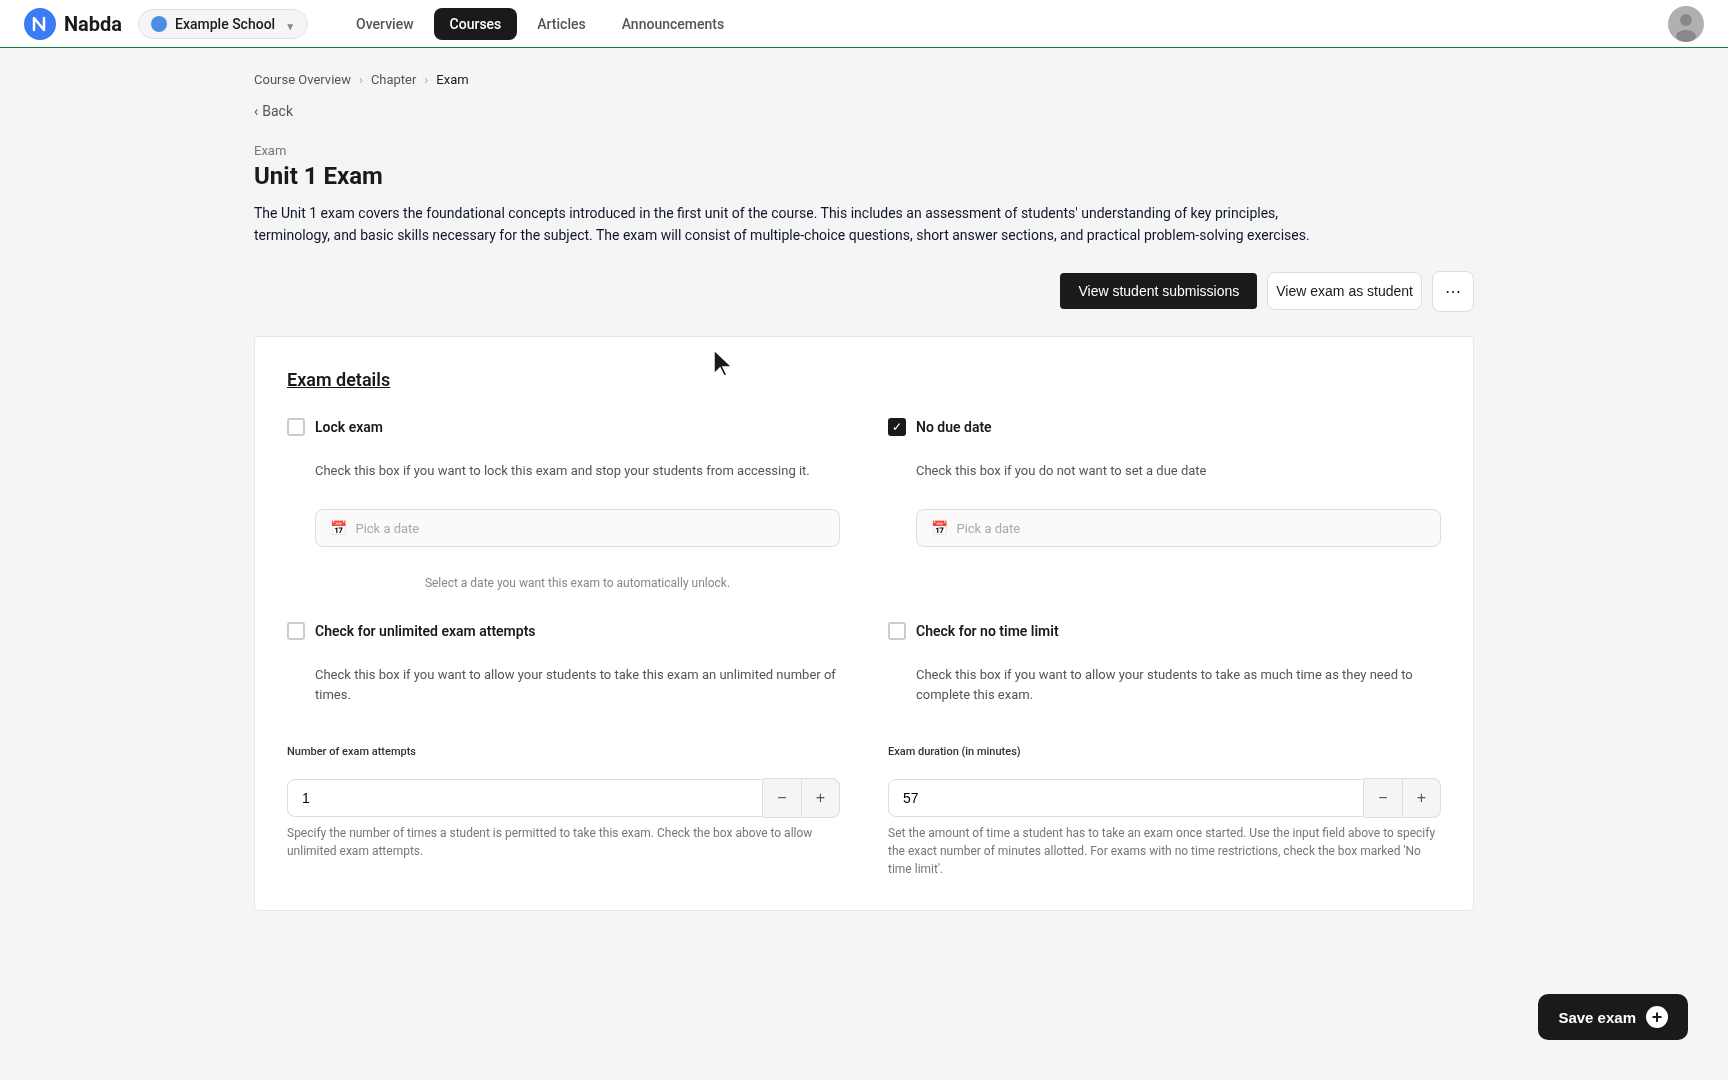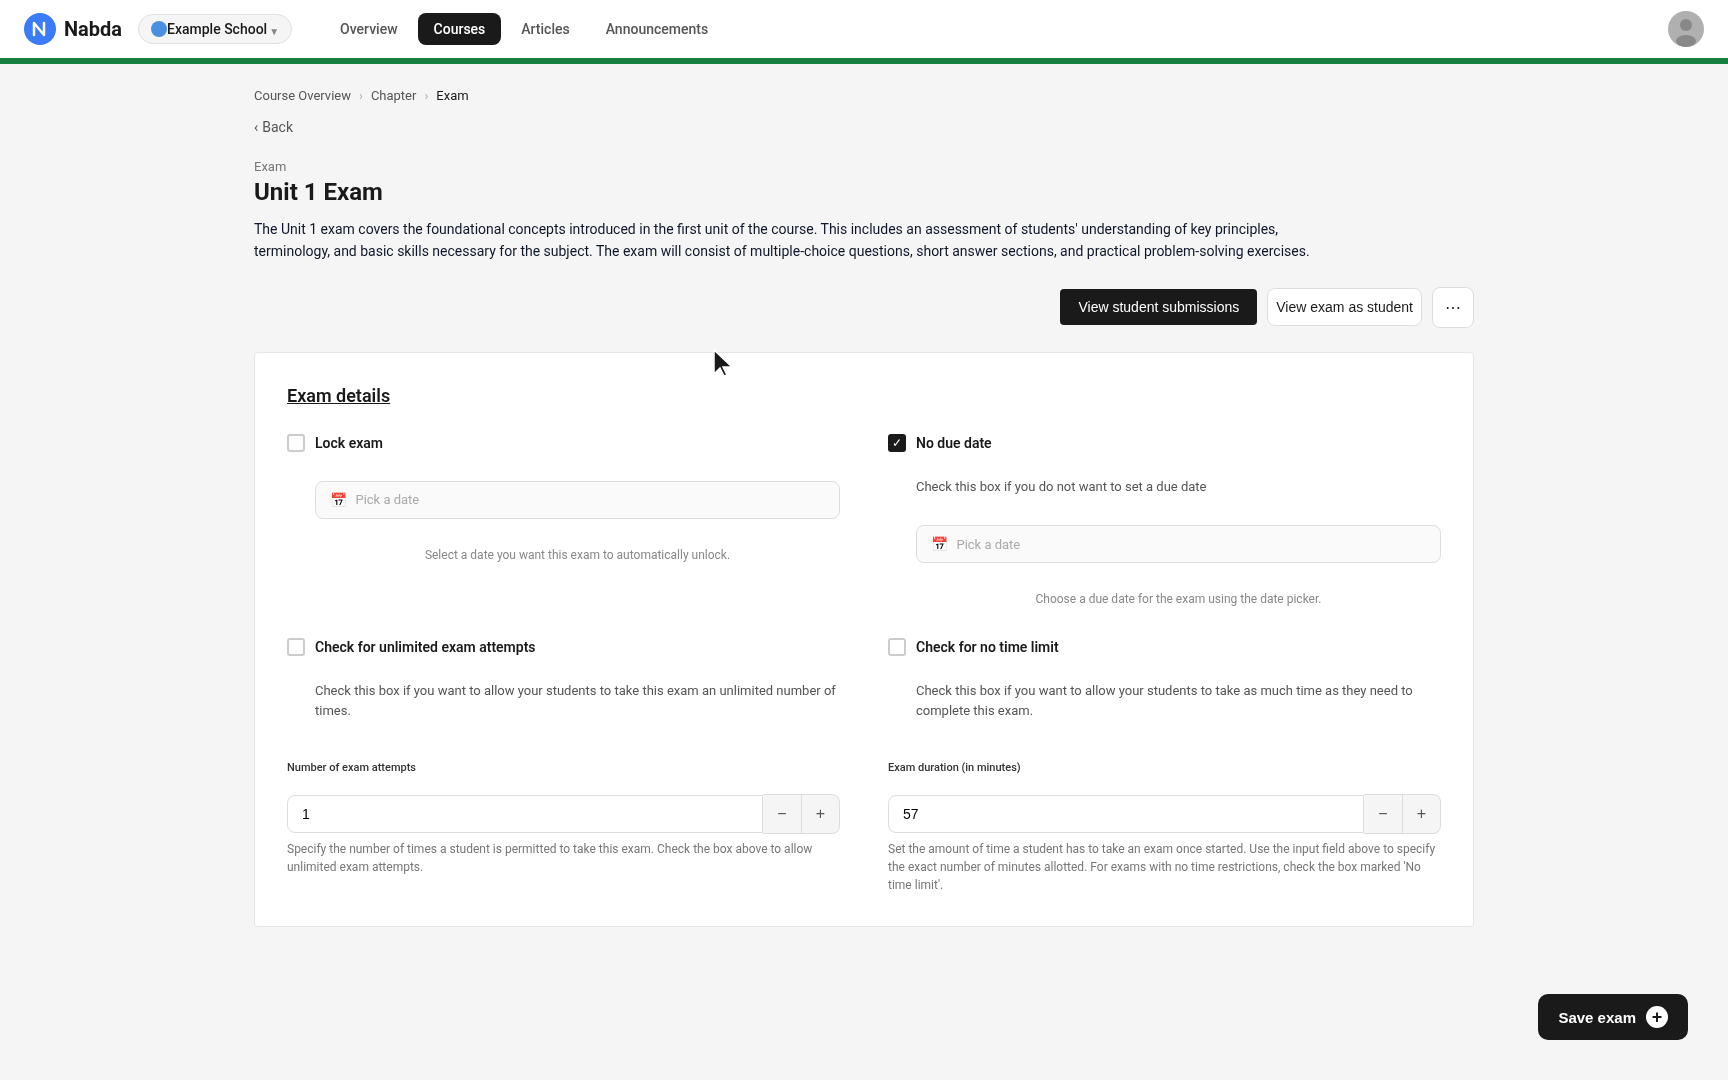--- a/index.html
+++ b/index.html
@@ -9,43 +9,44 @@
       color: #1a1a1a;
       font-size: 14px;
       min-height: 1080px;
     }
 
     
     .nav {
       display: flex;
       align-items: center;
       background: #fff;
-      border-bottom: 6px solid #15803d;
+      border-bottom: 1px solid #15803d;
       padding: 0 24px;
-      height: 64px;
+      height: 48px;
       gap: 0;
     }
     .nav-logo {
       display: flex;
       align-items: center;
       gap: 8px;
       margin-right: 16px;
     }
     .nav-logo-icon {
       width: 32px;
       height: 32px;
     }
     .nav-logo-text {
       font-size: 20px;
       font-weight: 700;
       color: #1a1a1a;
     }
     .nav-school {
       display: flex;
       align-items: flex-end;
+      gap: 8px;
       background: #f5f5f5;
       border: 1px solid #e0e0e0;
       border-radius: 20px;
       padding: 6px 12px;
       margin-right: 32px;
       cursor: pointer;
     }
     .nav-school-dot {
       width: 16px;
       height: 16px;
@@ -419,38 +420,38 @@
   <div class="exam-details-card">
     <div class="exam-details-title">Exam details</div>
 
     <div class="details-grid">
 
       <div class="detail-section">
         <div class="detail-checkbox-row">
           <div class="checkbox"></div>
           <span class="detail-checkbox-label">Lock exam</span>
         </div>
+        <div class="detail-desc">Check this box if you want to lock this exam and stop your students from accessing it.</div>
         <div class="date-picker">
           <span class="date-picker-icon">📅</span>
           <span>Pick a date</span>
         </div>
         <div class="detail-hint">Select a date you want this exam to automatically unlock.</div>
       </div>
 
       <div class="detail-section">
         <div class="detail-checkbox-row">
           <div class="checkbox checked"></div>
           <span class="detail-checkbox-label">No due date</span>
         </div>
         <div class="detail-desc">Check this box if you do not want to set a due date</div>
         <div class="date-picker">
           <span class="date-picker-icon">📅</span>
           <span>Pick a date</span>
         </div>
-        <div class="detail-hint">Choose a due date for the exam using the date picker.</div>
       </div>
 
       <div class="detail-section">
         <div class="detail-checkbox-row">
           <div class="checkbox"></div>
           <span class="detail-checkbox-label">Check for unlimited exam attempts</span>
         </div>
         <div class="detail-desc">Check this box if you want to allow your students to take this exam an unlimited number of times.</div>
         <div style="margin-top:16px;">
           <div class="number-input-label">Number of exam attempts</div>

